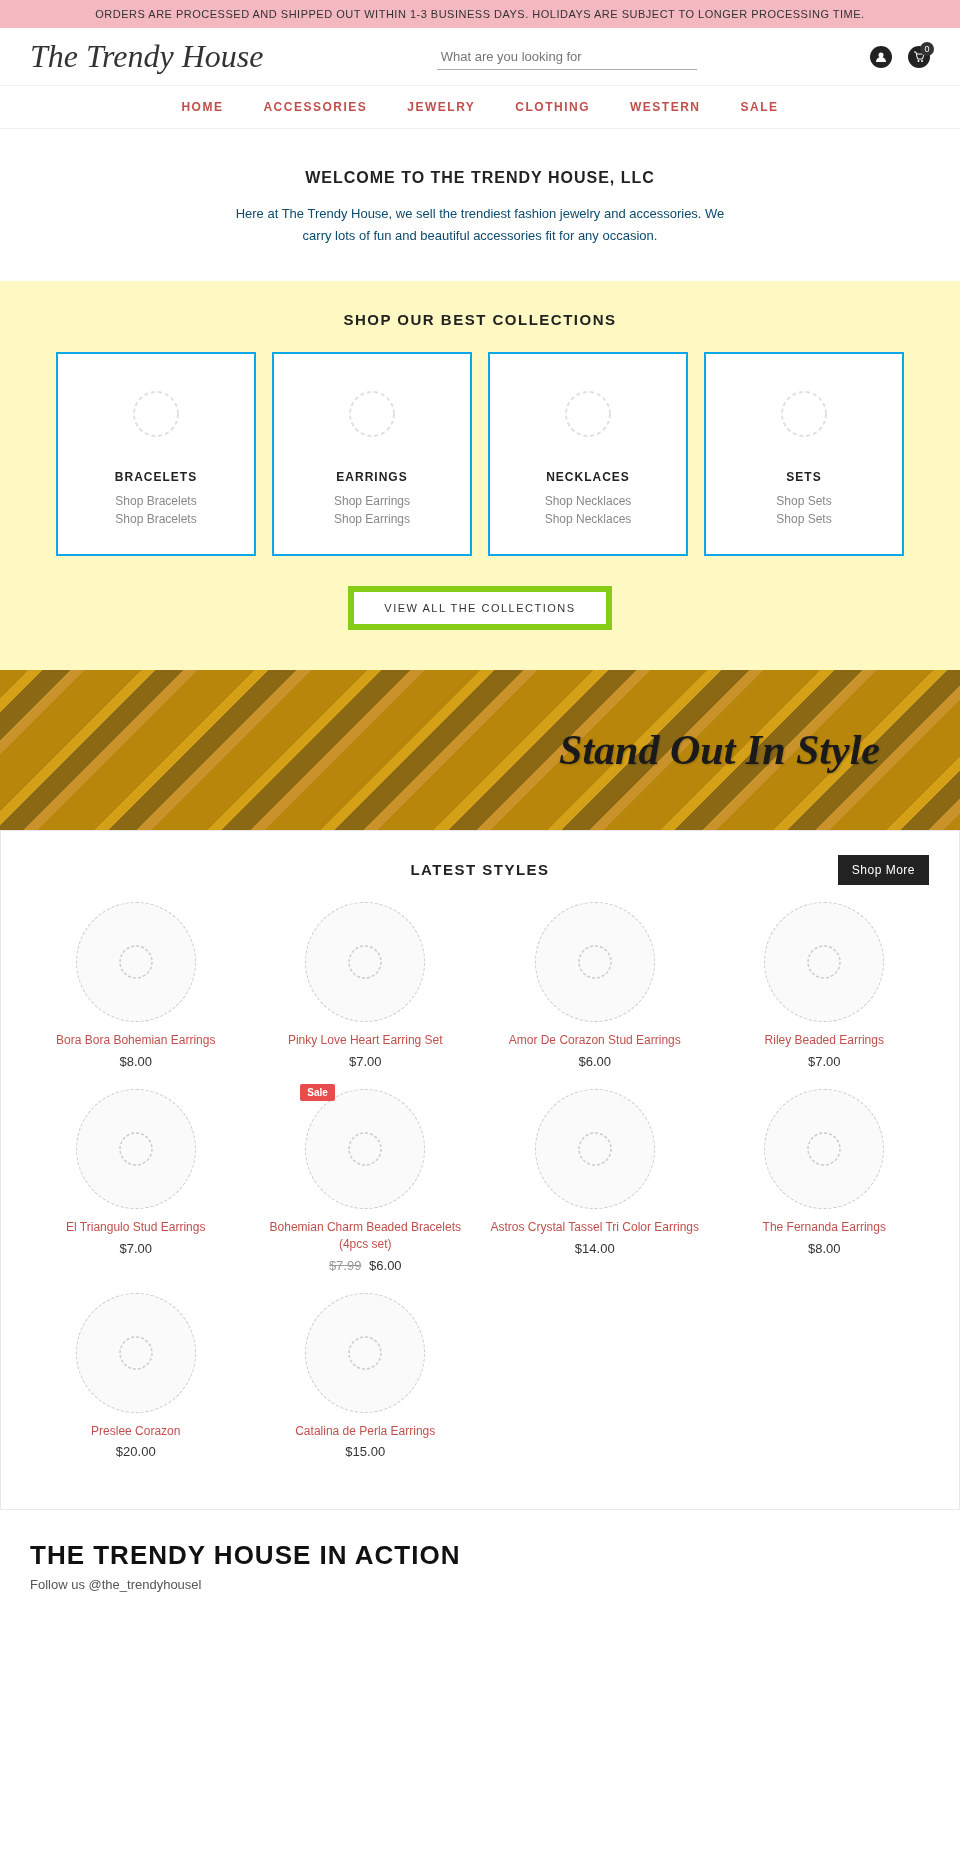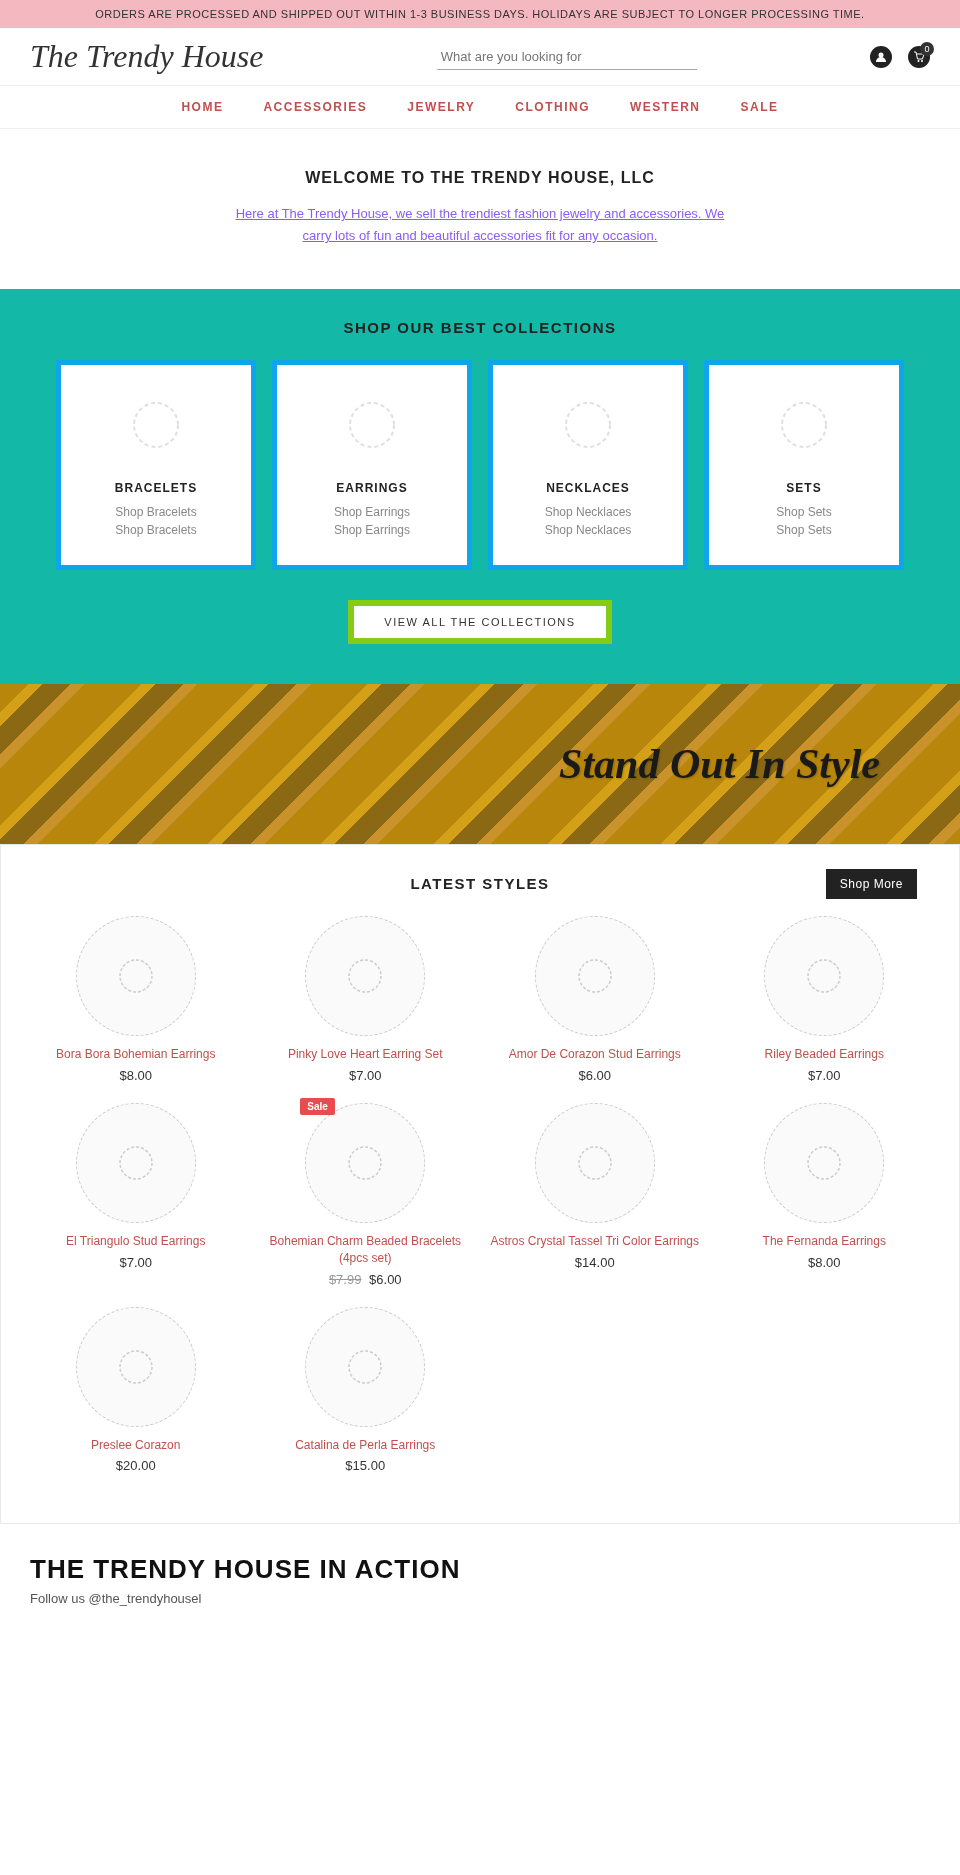--- a/index.html
+++ b/index.html
@@ -104,50 +104,49 @@
     .welcome-section h1 {
       font-size: 16px;
       font-weight: bold;
       letter-spacing: 1px;
       text-transform: uppercase;
       margin-bottom: 16px;
       color: #222;
     }
     .welcome-section p {
       font-size: 13px;
-      color: #8b5cf6;
+      color: #0c4a6e;
       line-height: 1.7;
       max-width: 500px;
-      margin: 12px auto;
-      text-decoration: underline;
+      margin: 4px auto;
     }
 
     
     .shop-collections {
-      background: #14b8a6;
+      background: #fef9c3;
       padding: 30px 30px 40px;
       margin: 0 0 0;
     }
     .shop-collections h2 {
       text-align: center;
       font-size: 15px;
       font-weight: bold;
       letter-spacing: 1.5px;
       text-transform: uppercase;
       color: #222;
       margin-bottom: 24px;
     }
     .collections-grid {
       display: flex;
       gap: 16px;
       justify-content: center;
     }
     .collection-card {
       background: #fff;
-      border: 5px solid #0ea5e9;
+      border: 2px solid #0ea5e9;
       flex: 1;
       max-width: 200px;
       padding: 20px 16px 24px;
       text-align: center;
       cursor: pointer;
     }
     .collection-img {
       width: 80px;
       height: 80px;
       margin: 0 auto 16px;
@@ -240,21 +239,21 @@
     }
     .latest-header h2 {
       font-size: 15px;
       font-weight: bold;
       letter-spacing: 1.5px;
       text-transform: uppercase;
       color: #222;
     }
     .shop-more-btn {
       position: absolute;
-      right: 12px;
+      right: 0;
       background: #222;
       color: #fff;
       border: none;
       padding: 8px 14px;
       font-size: 12px;
       cursor: pointer;
       letter-spacing: 0.5px;
     }
     .products-grid {
       display: grid;

